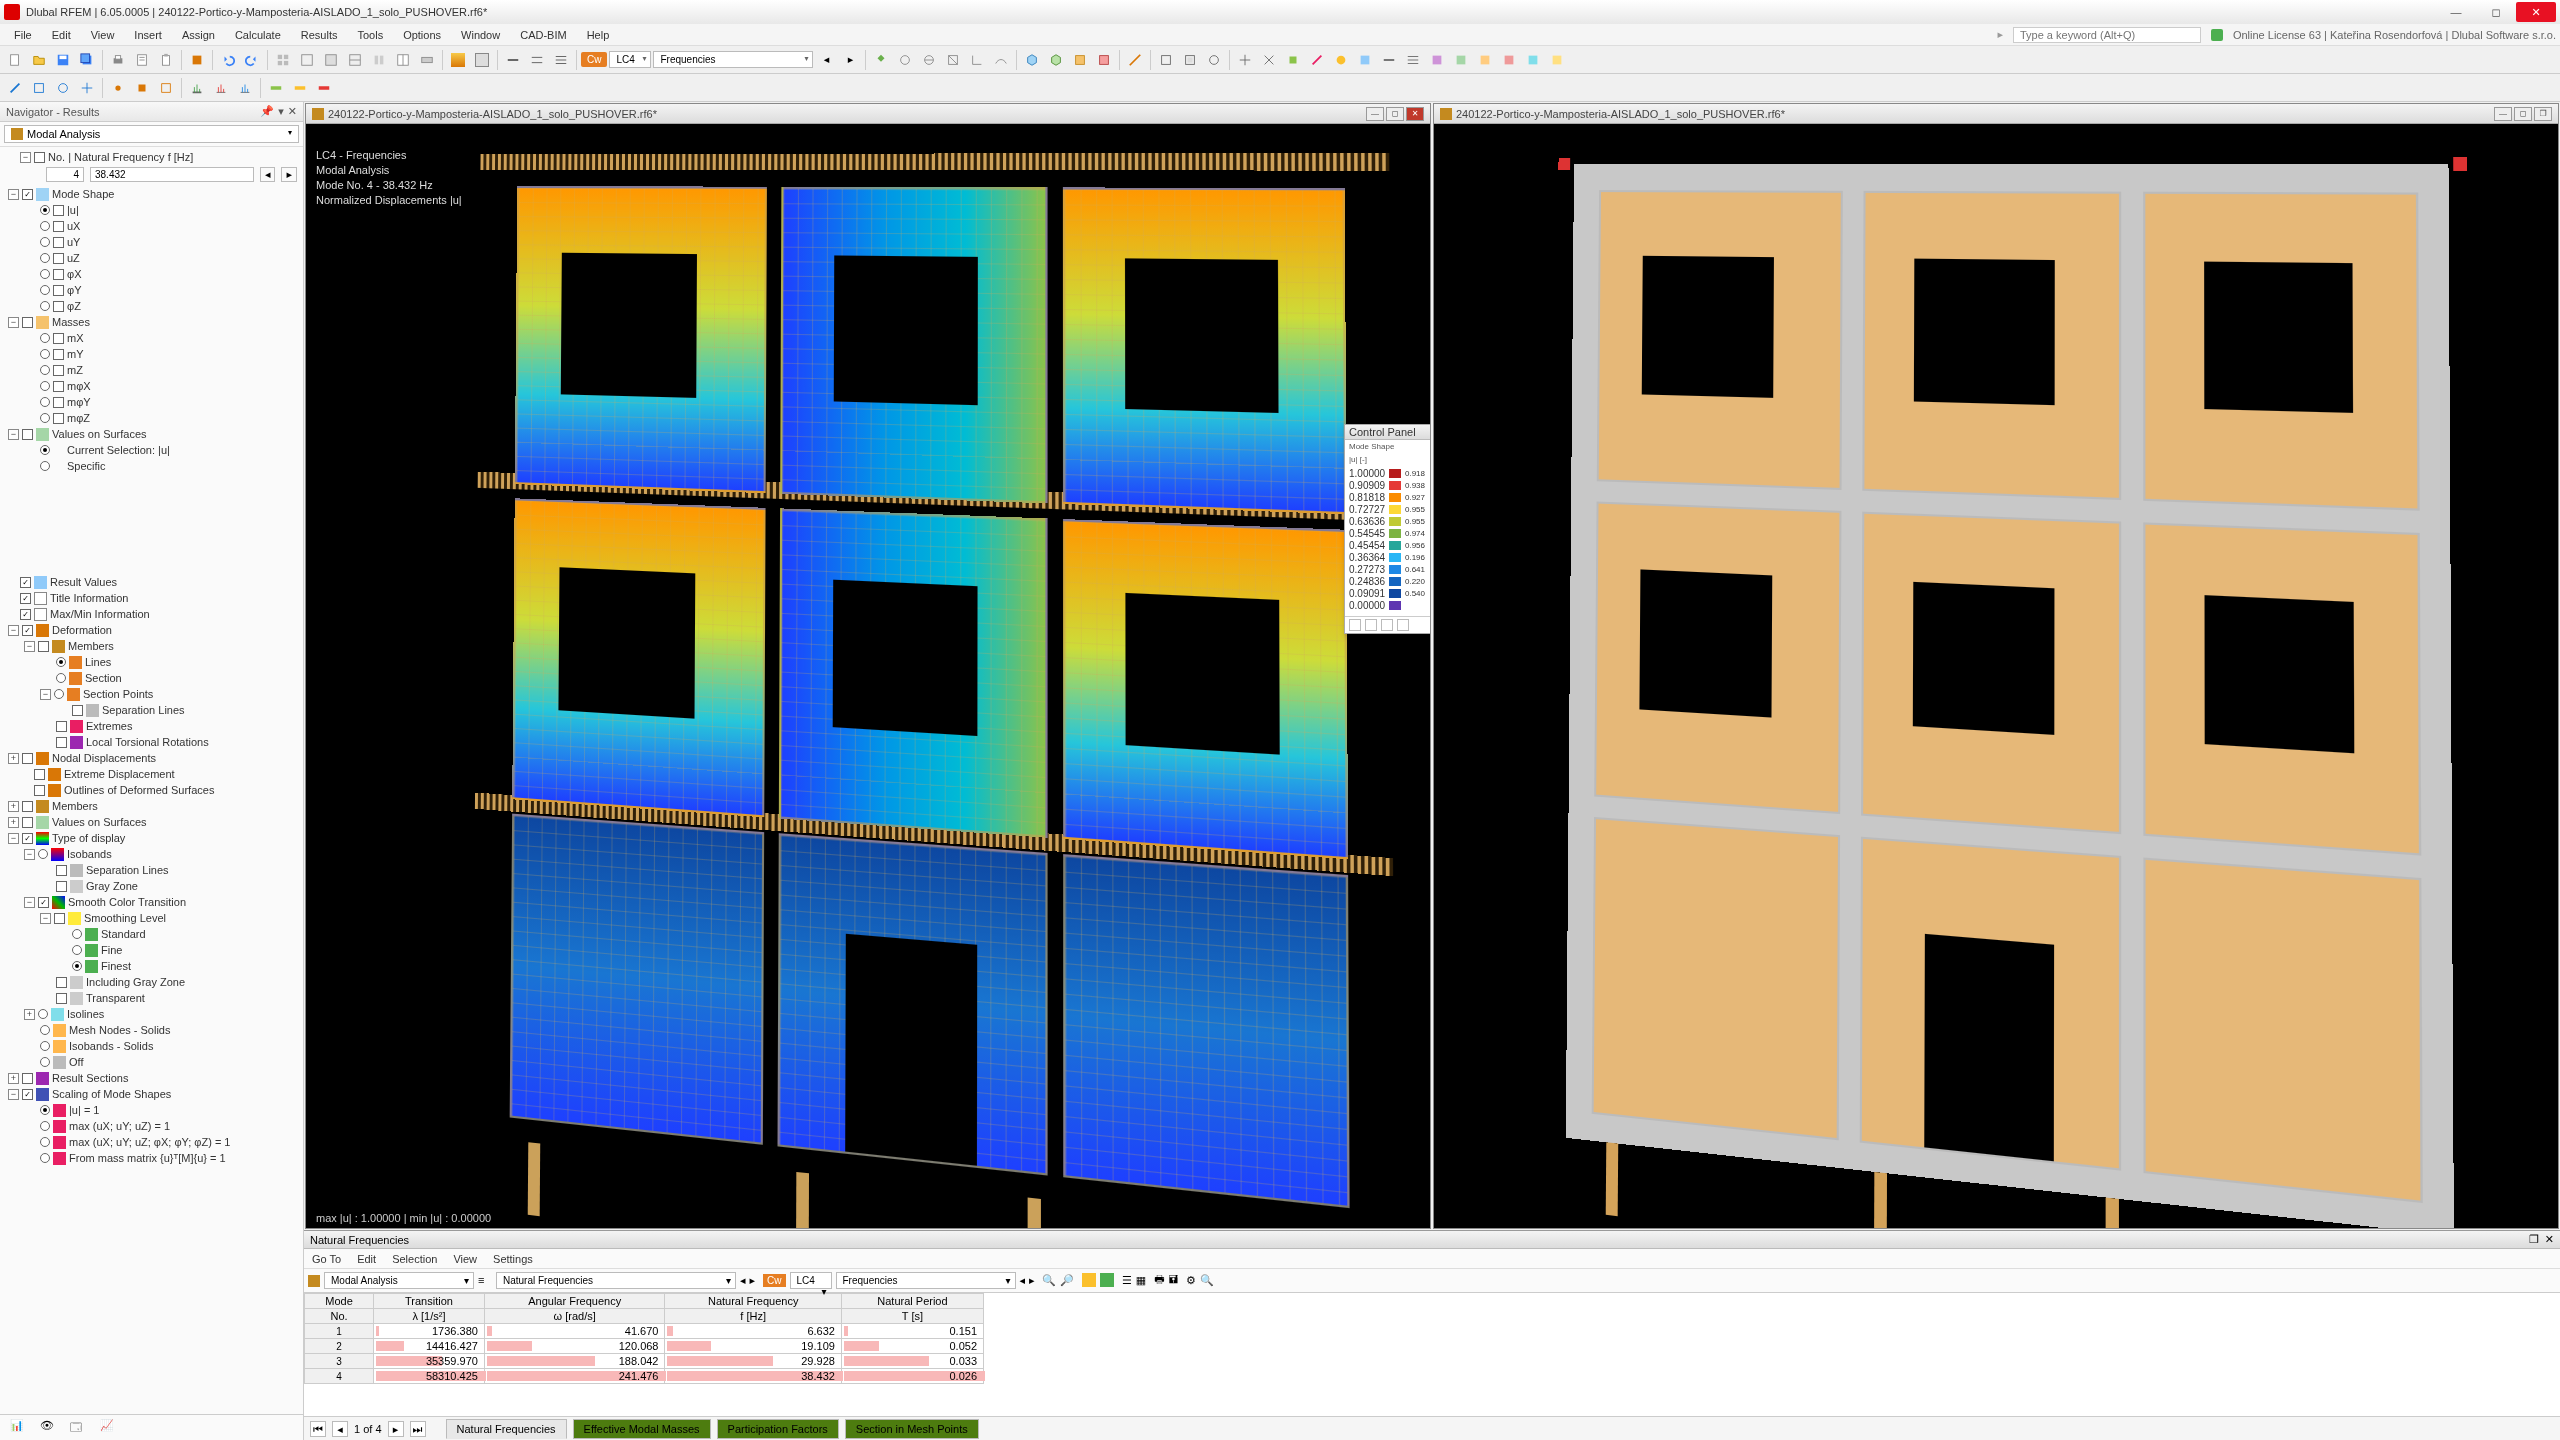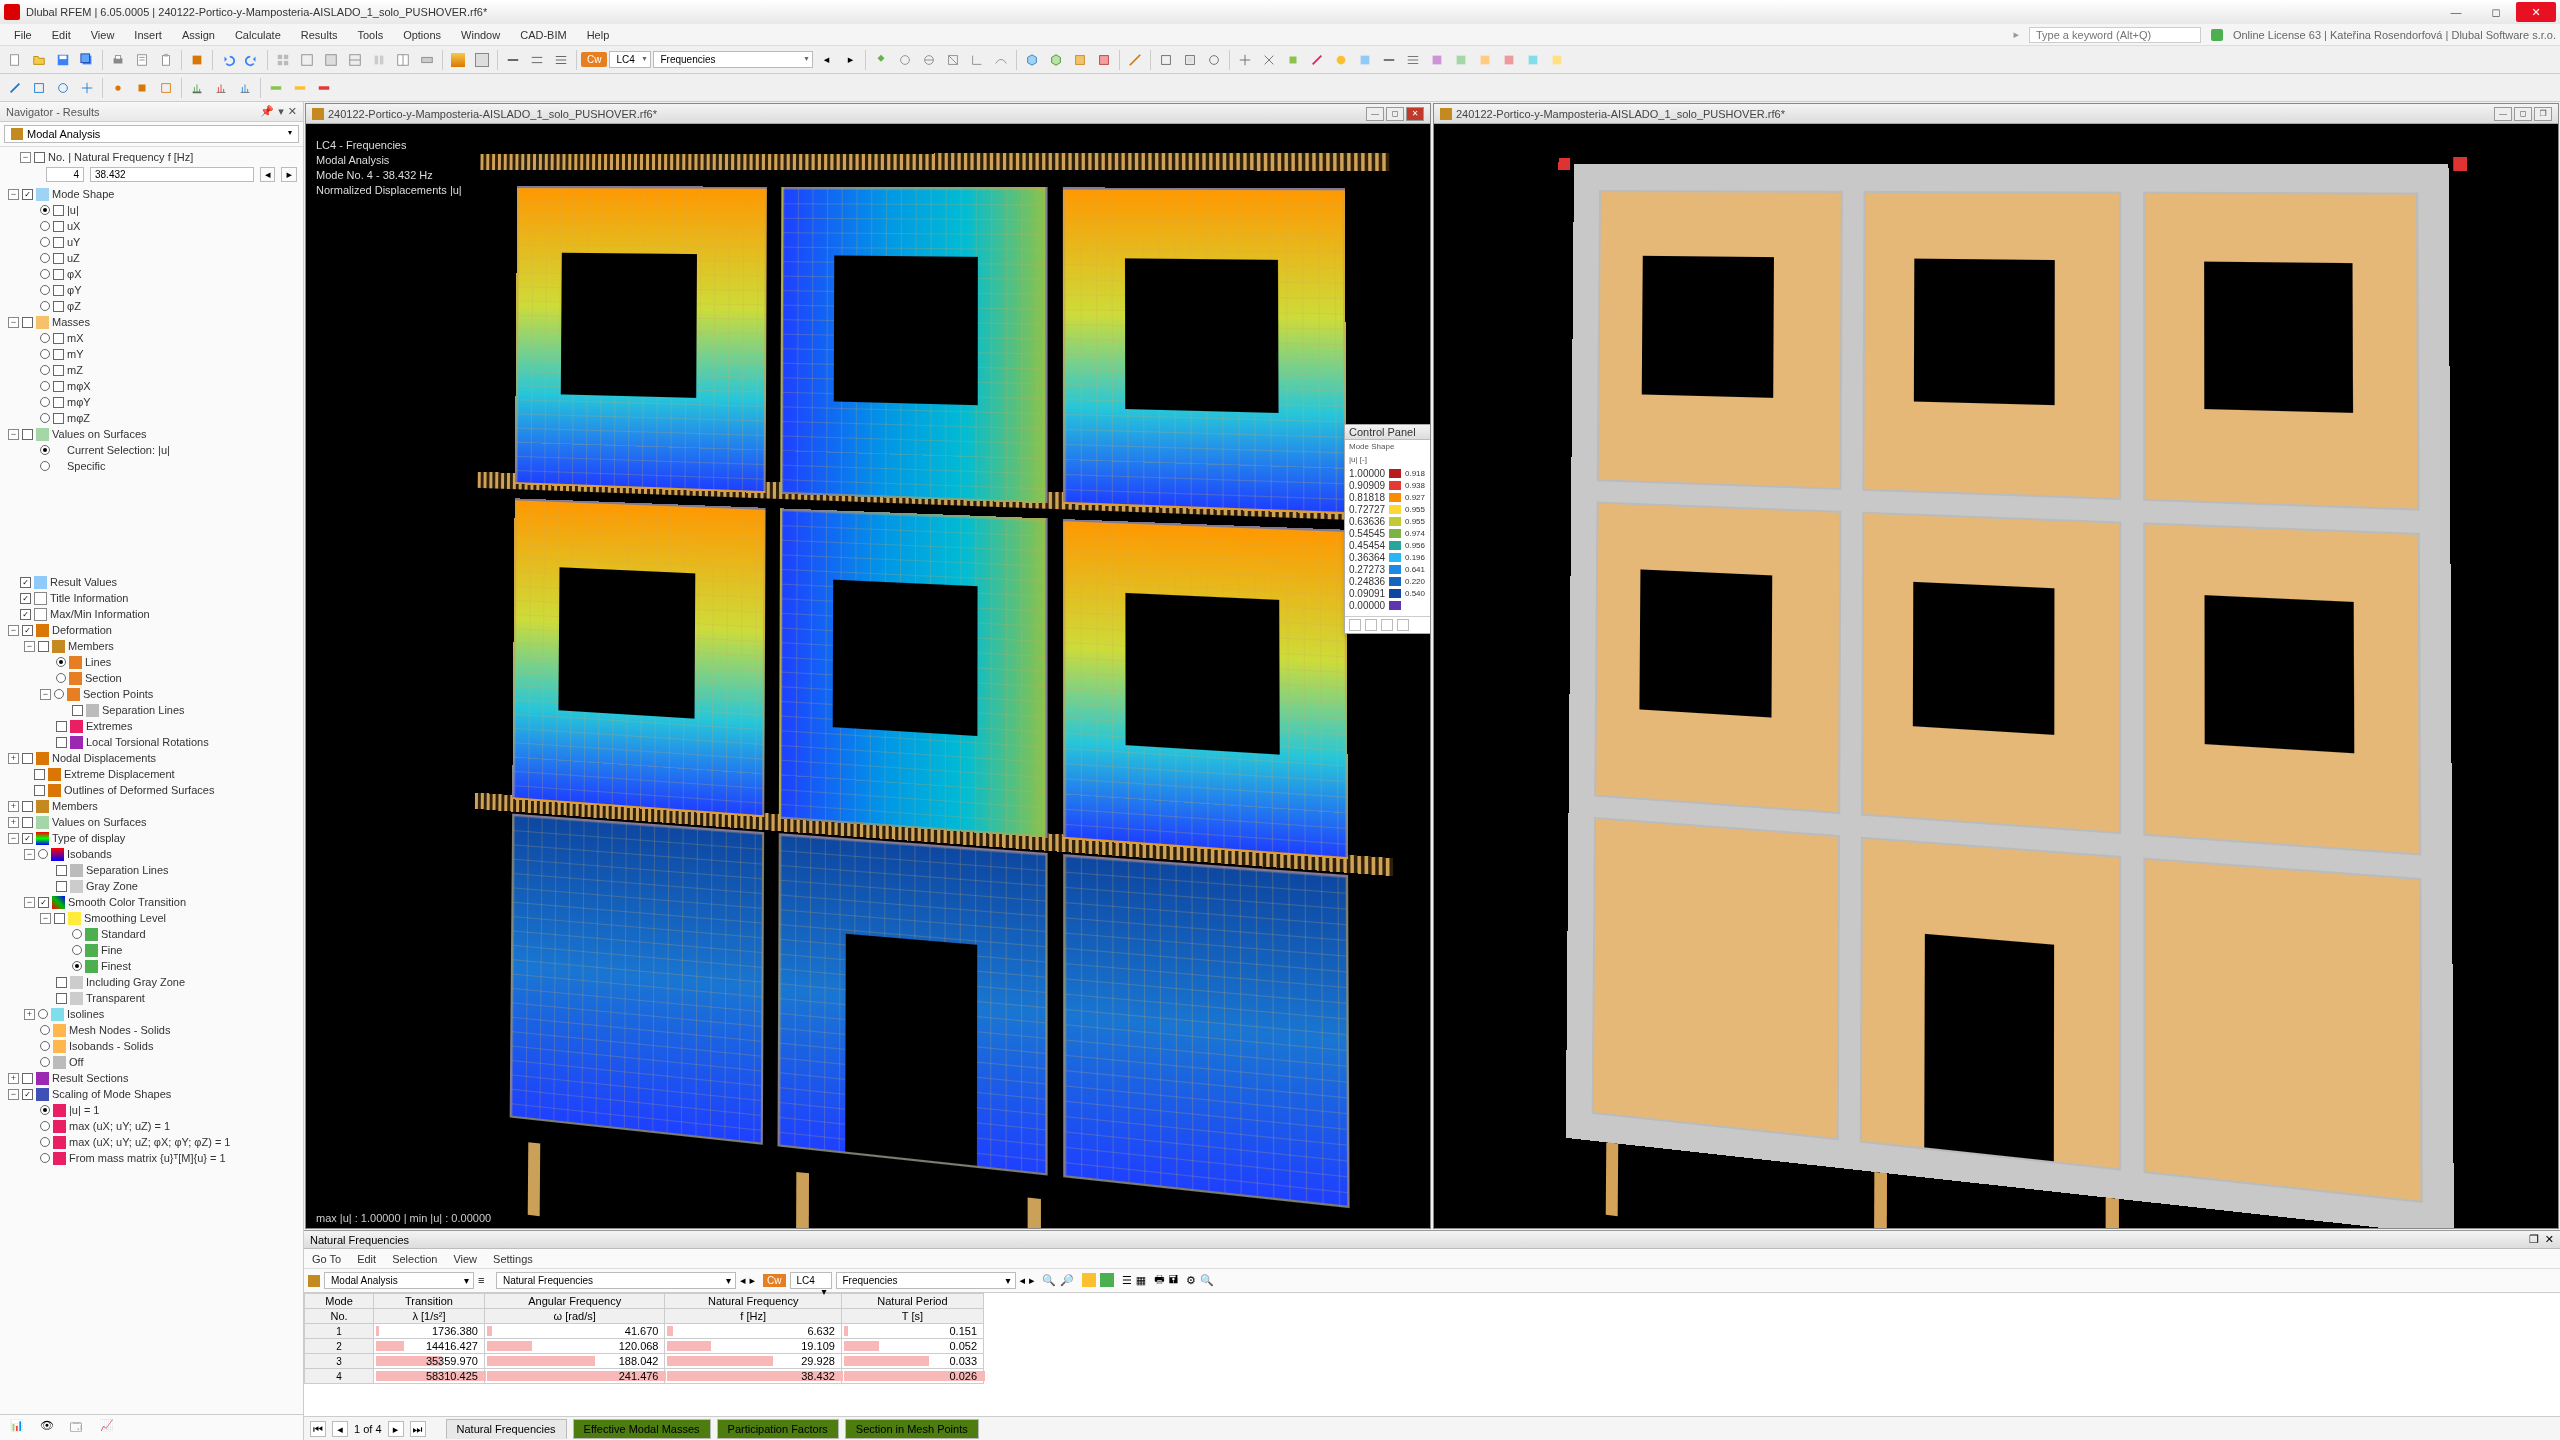--- a/index.html
+++ b/index.html
@@ -10,21 +10,21 @@
 .titlebar .logo { width: 16px; height: 16px; background: #d00; border-radius: 2px; margin-right: 6px; }
 .titlebar .title { flex: 0 0 auto; font-size: 11px; color: #333; }
 .titlebar .spacer { flex: 1; }
 .titlebar .winbtn { width: 40px; height: 20px; display: flex; align-items: center; justify-content: center; color: #555; }
 .titlebar .winbtn.close { background: #e81123; color: #fff; border-radius: 2px; }
 
 
 .menubar { height: 22px; background: #f5f5f5; display: flex; align-items: center; padding: 0 4px; border-bottom: 1px solid #ddd; }
 .menubar .menuitem { padding: 2px 10px; font-size: 11px; color: #333; }
 .menubar .right { margin-left: auto; display: flex; align-items: center; gap: 10px; }
-.menubar .search { border: 1px solid #ccc; padding: 1px 6px; width: 172px; color: #999; background: #fff; }
+.menubar .search { border: 1px solid #ccc; padding: 1px 6px; width: 188px; color: #999; background: #fff; }
 .menubar .license { color: #666; font-size: 11px; }
 .menubar .status-icon { width: 12px; height: 12px; background: #4caf50; border-radius: 2px; }
 
 
 .toolbar { height: 28px; background: #f0f0f0; border-bottom: 1px solid #ccc; display: flex; align-items: center; padding: 0 4px; gap: 2px; }
 .toolbar .tbtn { width: 22px; height: 22px; border: 1px solid transparent; display: flex; align-items: center; justify-content: center; border-radius: 2px; }
 .toolbar .sep { width: 1px; height: 20px; background: #ccc; margin: 0 2px; }
 .toolbar .lc-badge { background: #e67e22; color: #fff; padding: 2px 6px; font-size: 10px; border-radius: 2px; }
 .toolbar .combo { border: 1px solid #bbb; padding: 2px 18px 2px 6px; background: #fff; font-size: 10px; position: relative; }
 .toolbar .combo::after { content: "▾"; position: absolute; right: 4px; top: 2px; font-size: 8px; color: #666; }
@@ -59,21 +59,21 @@
 
 
 .views { flex: 1; display: flex; flex-direction: column; }
 .view-row { flex: 1; display: flex; min-height: 0; }
 .viewport { flex: 1; background: #000; border: 1px solid #888; margin: 1px; position: relative; display: flex; flex-direction: column; }
 .vp-title { height: 20px; background: linear-gradient(#f4f4f4,#dcdcdc); border-bottom: 1px solid #aaa; display: flex; align-items: center; padding: 0 6px; font-size: 11px; color: #444; }
 .vp-title .spacer { flex: 1; }
 .vp-title .wbtn { width: 18px; height: 14px; border: 1px solid #999; margin-left: 2px; background: #eee; font-size: 8px; display: flex; align-items: center; justify-content: center; }
 .vp-title .wbtn.close { background: #c0392b; color: #fff; }
 .vp-canvas { flex: 1; position: relative; overflow: hidden; }
-.vp-overlay-tl { position: absolute; top: 14px; left: 10px; color: #ddd; font-size: 11px; line-height: 1.35; }
+.vp-overlay-tl { position: absolute; top: 24px; left: 10px; color: #ddd; font-size: 11px; line-height: 1.35; }
 .vp-overlay-bl { position: absolute; bottom: 4px; left: 10px; color: #ccc; font-size: 11px; }
 
 
 .facade { position: absolute; transform-origin: top left; }
 .facade.left { left: 190px; top: 40px; width: 820px; height: 960px; transform: perspective(2200px) rotateY(-14deg) rotateX(2deg); }
 .facade.right { left: 140px; top: 40px; width: 820px; height: 960px; transform: perspective(2200px) rotateY(-14deg) rotateX(2deg); }
 .fgrid { display: grid; grid-template-columns: repeat(3, 1fr); grid-template-rows: repeat(3, 1fr); width: 100%; height: 100%; gap: 14px; padding: 22px; }
 .panel { position: relative; }
 .panel .hole { position: absolute; background: #000; }
 .panel.solid-tan { background: #e6b878; border: 2px solid #bbb; }

